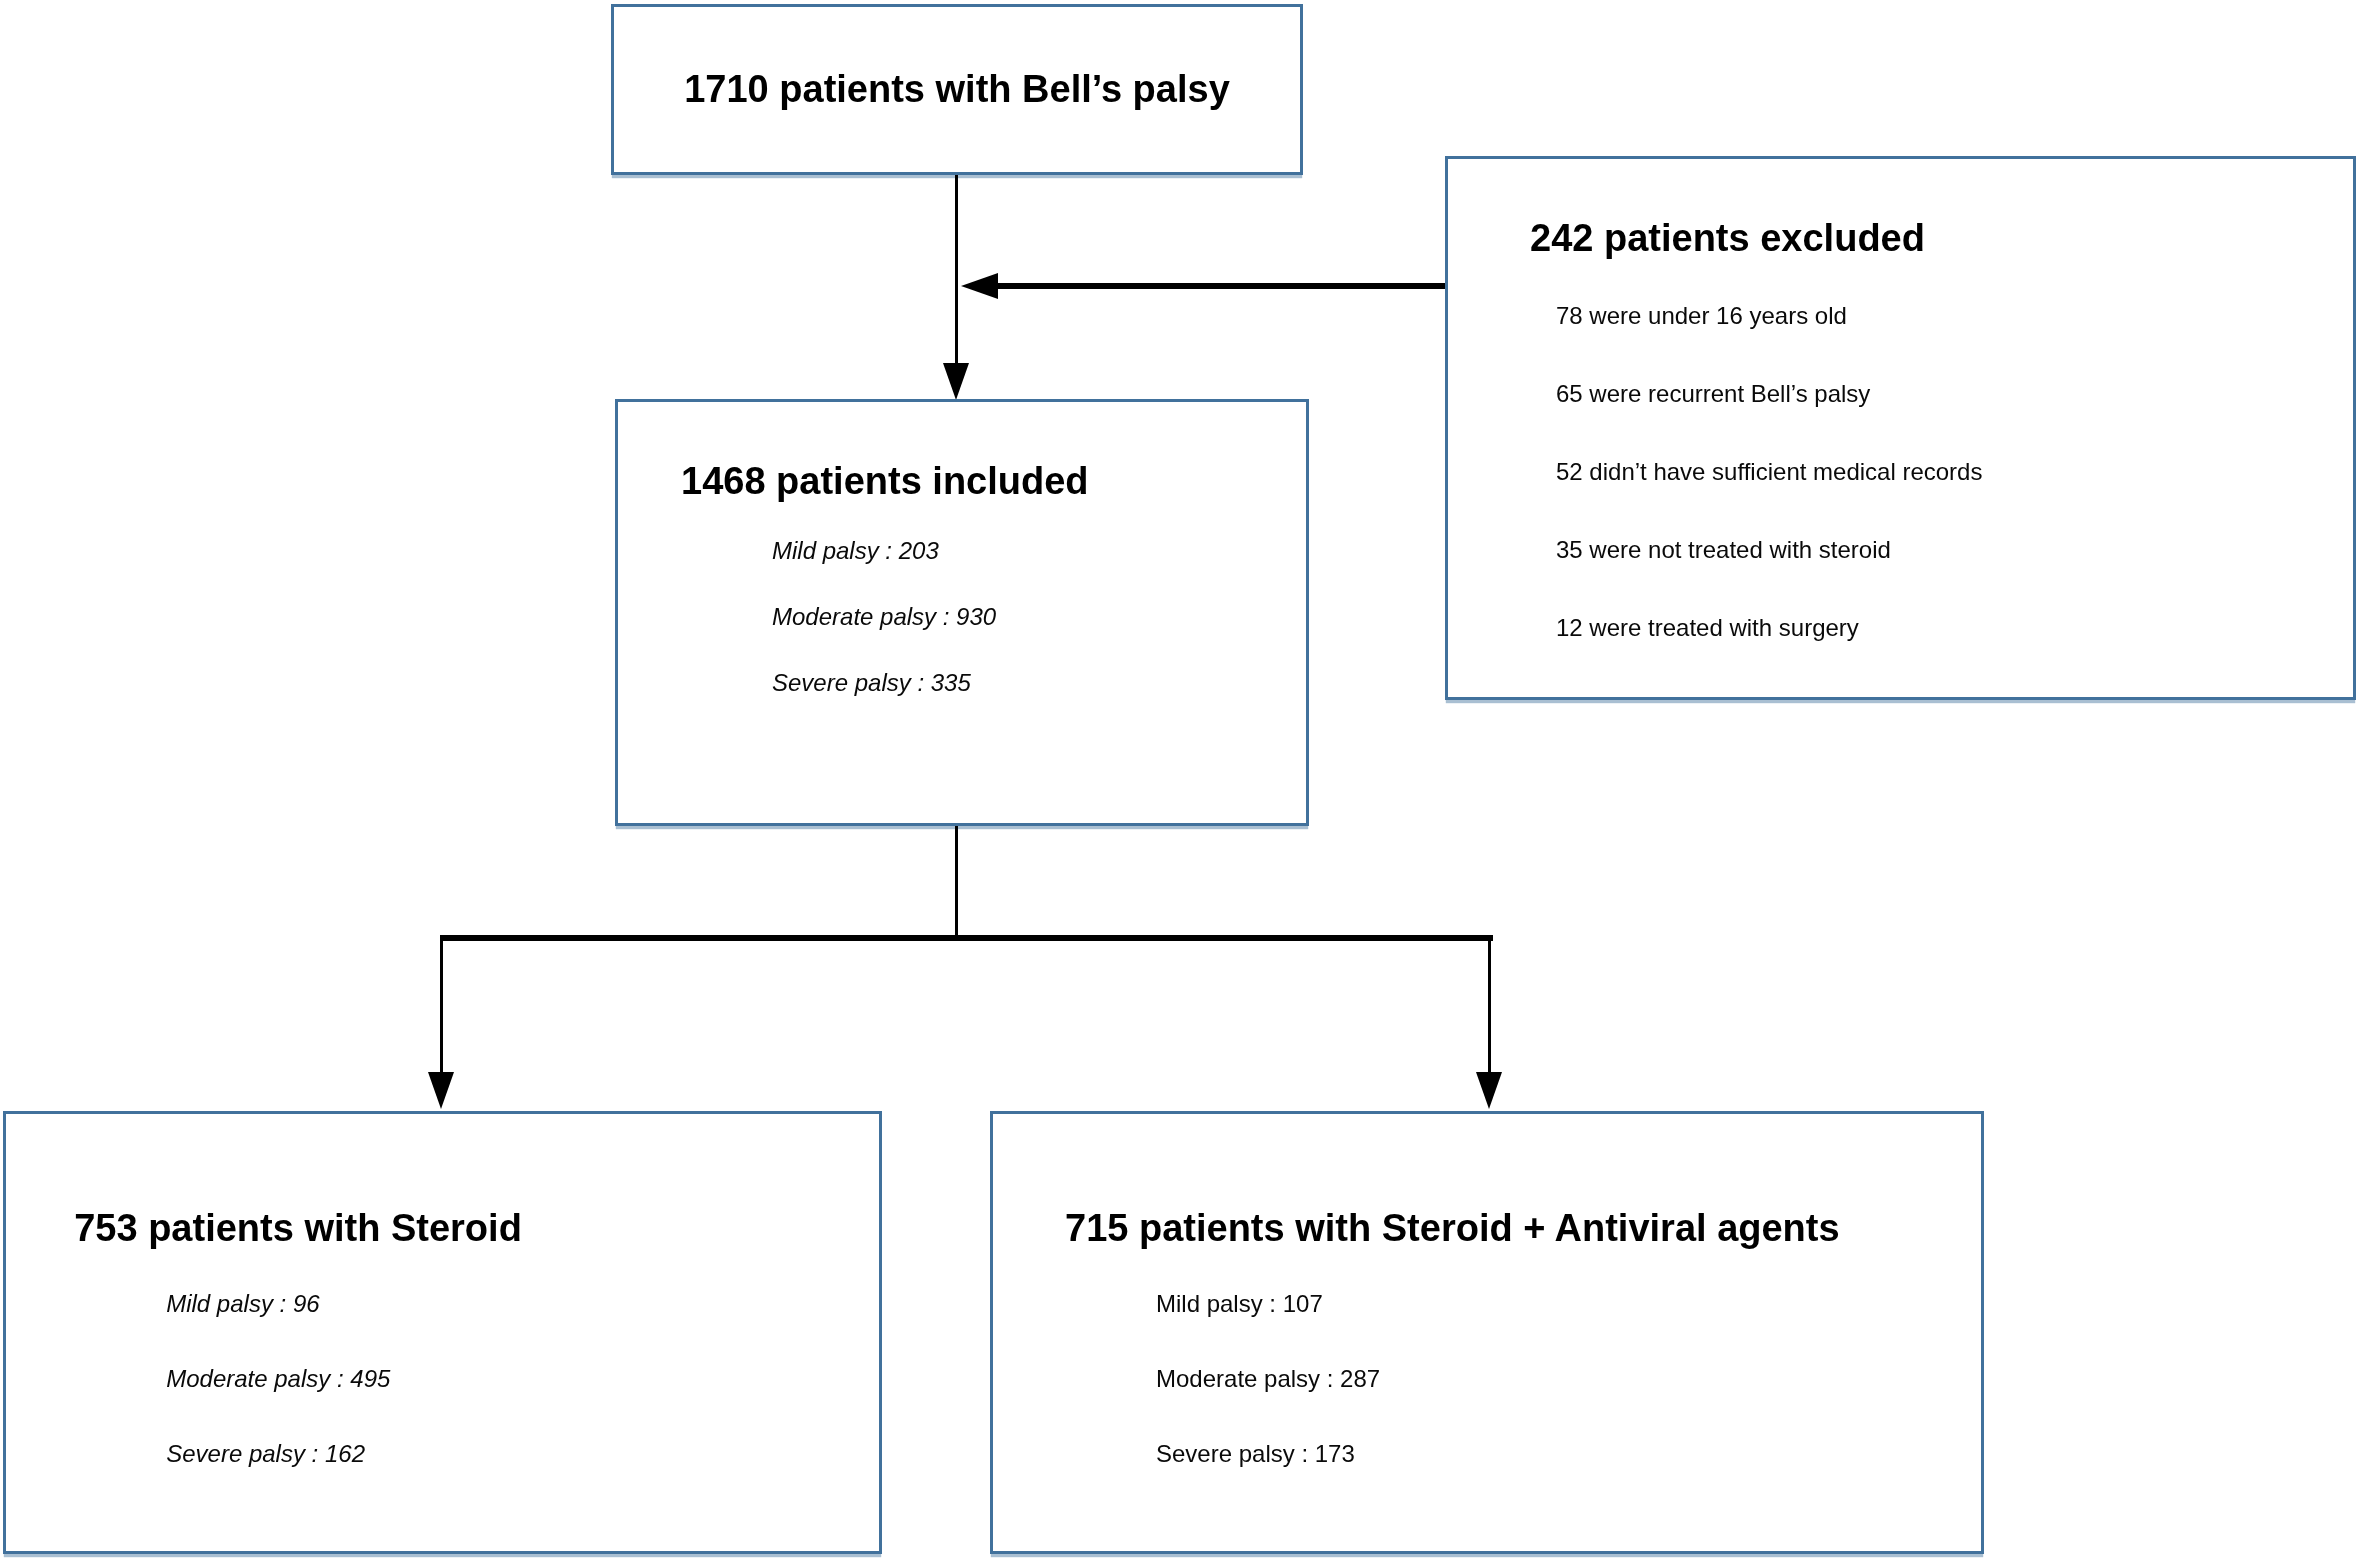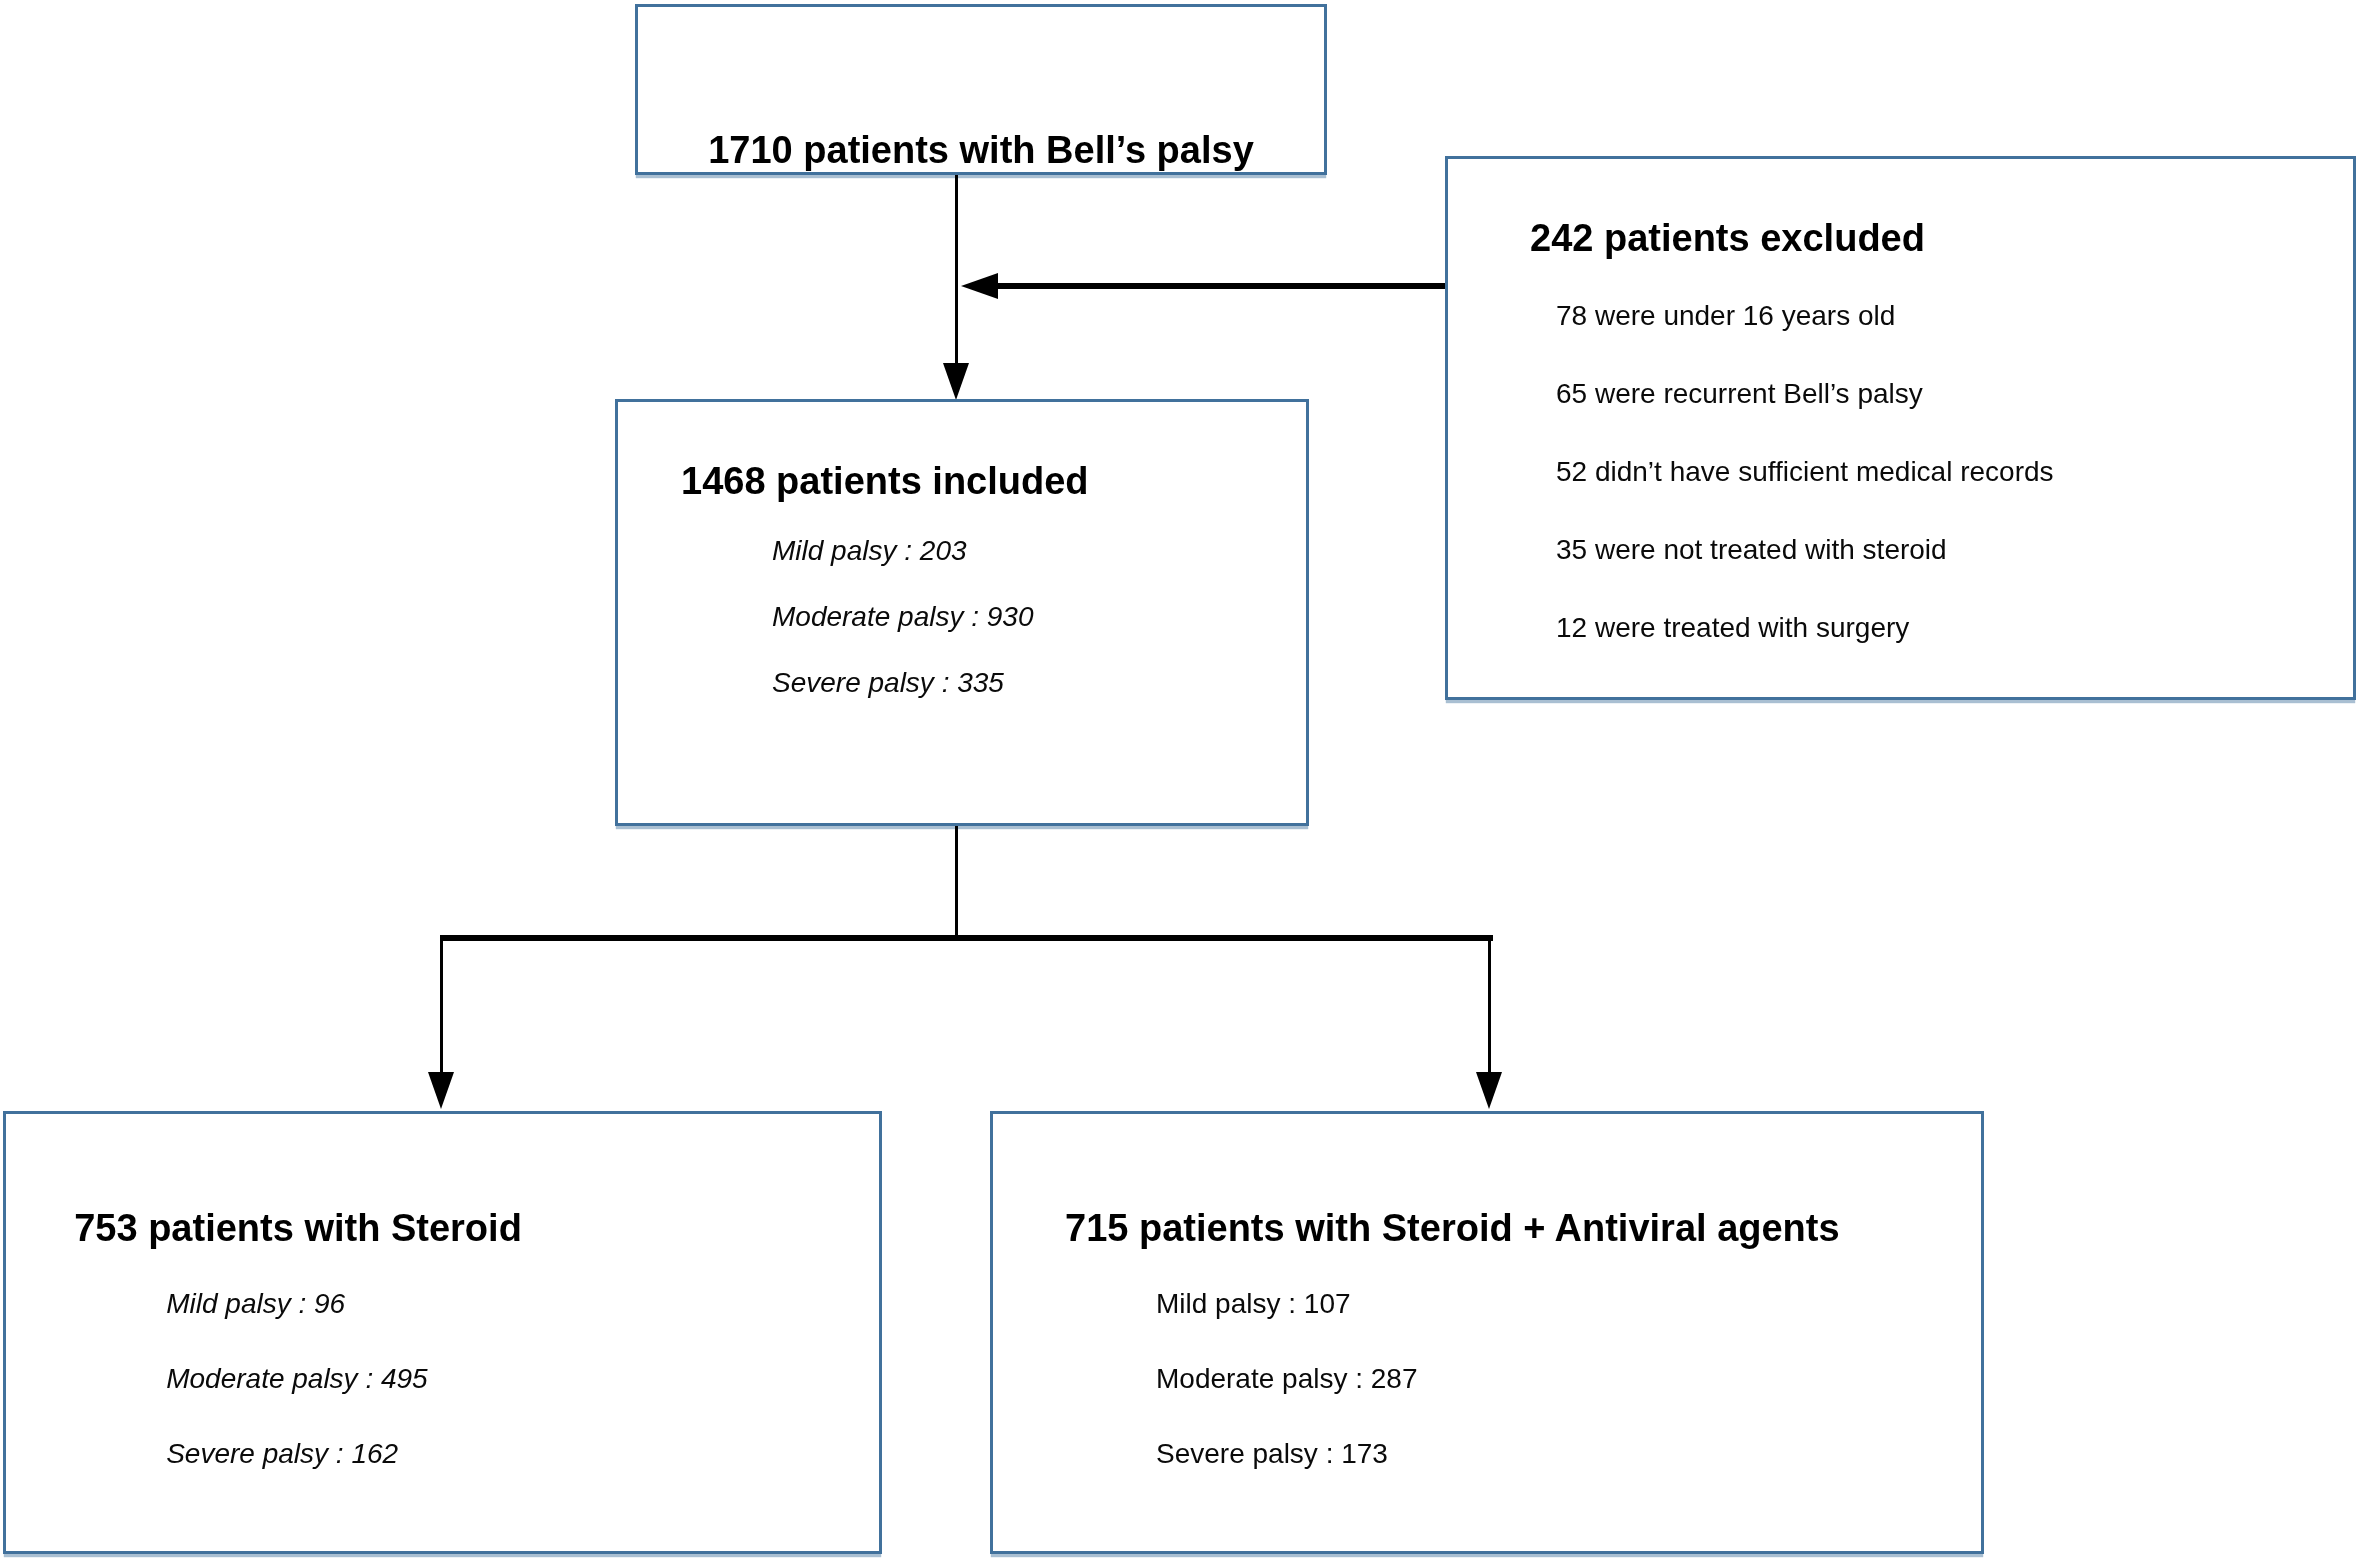--- a/index.html
+++ b/index.html
@@ -20,29 +20,28 @@
     box-shadow: 0 4px 0 -0.8px rgba(65, 113, 156, 0.45);
   }
   .box-title {
     font-weight: bold;
     font-size: 38px;
     line-height: 1.1;
     color: #000000;
     white-space: nowrap;
   }
   .box-line {
-    font-size: 28px;
+    font-size: 24px;
     color: #0a0a0a;
     white-space: nowrap;
   }
   .center-text {
     display: flex;
-    align-items: flex-end;
+    align-items: center;
     justify-content: center;
-    margin-left: 24px;
   }
   .conn {
     position: absolute;
     background: #000000;
   }
   .arrow-down {
     position: absolute;
     width: 0; height: 0;
     border-left: 13.6px solid transparent;
     border-right: 13.6px solid transparent;

